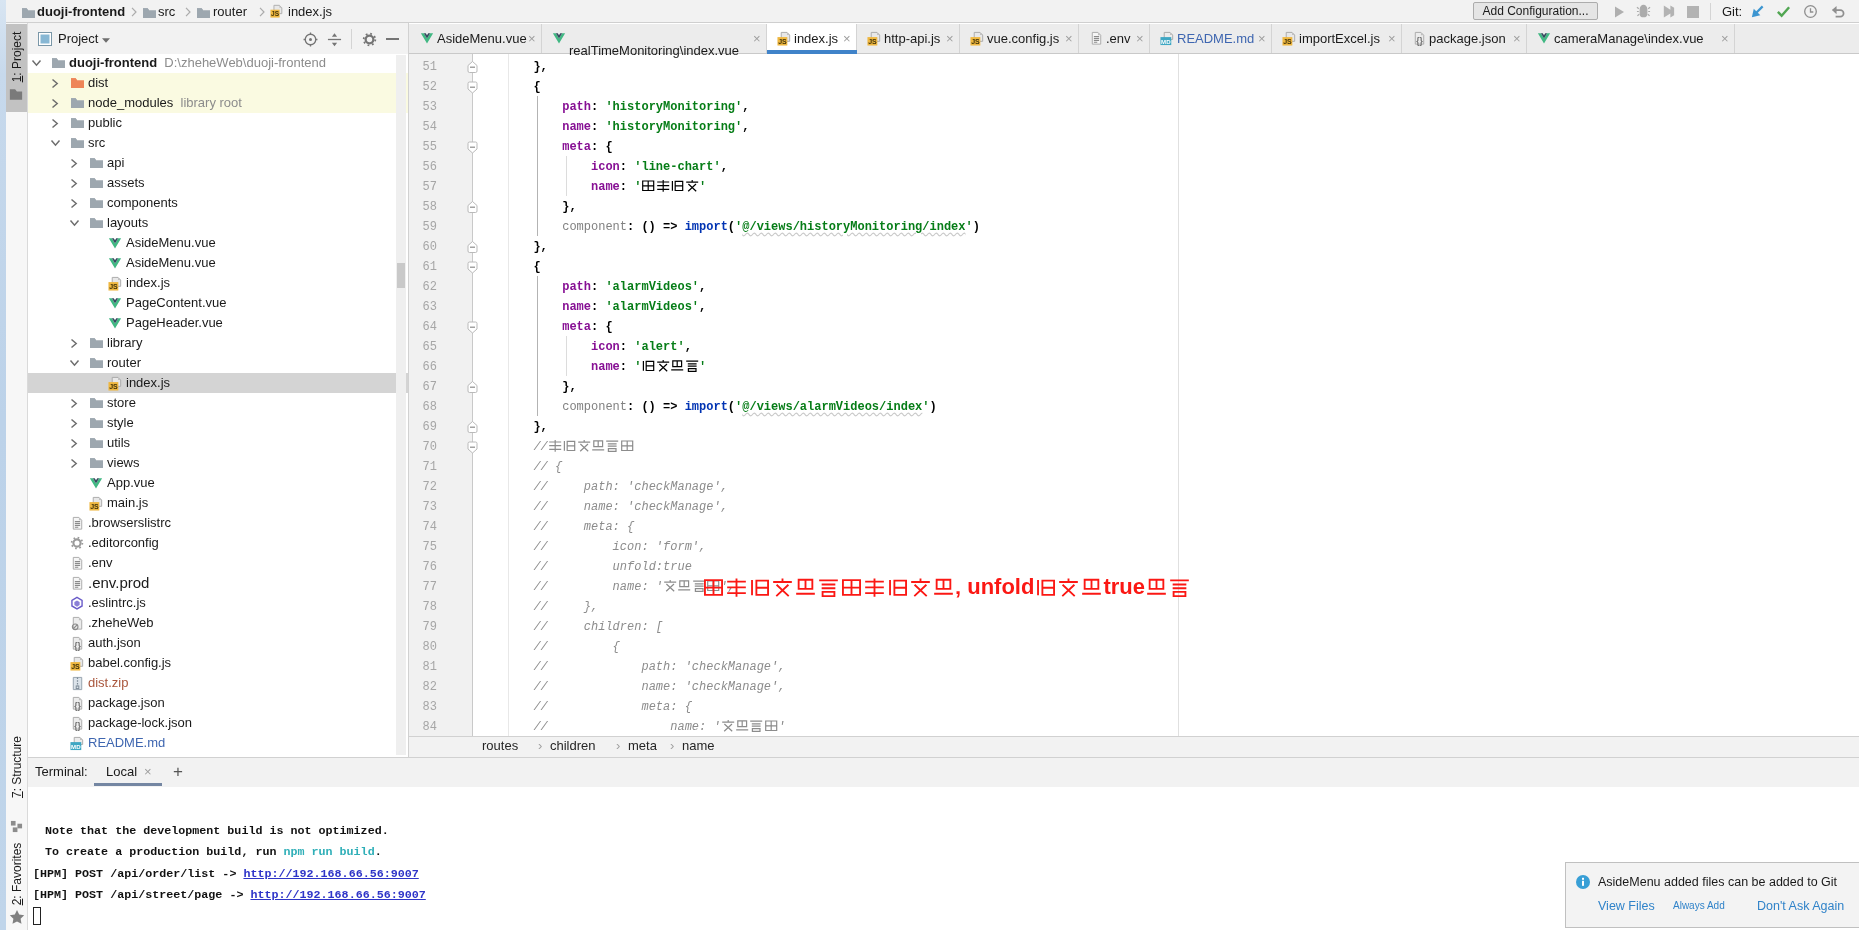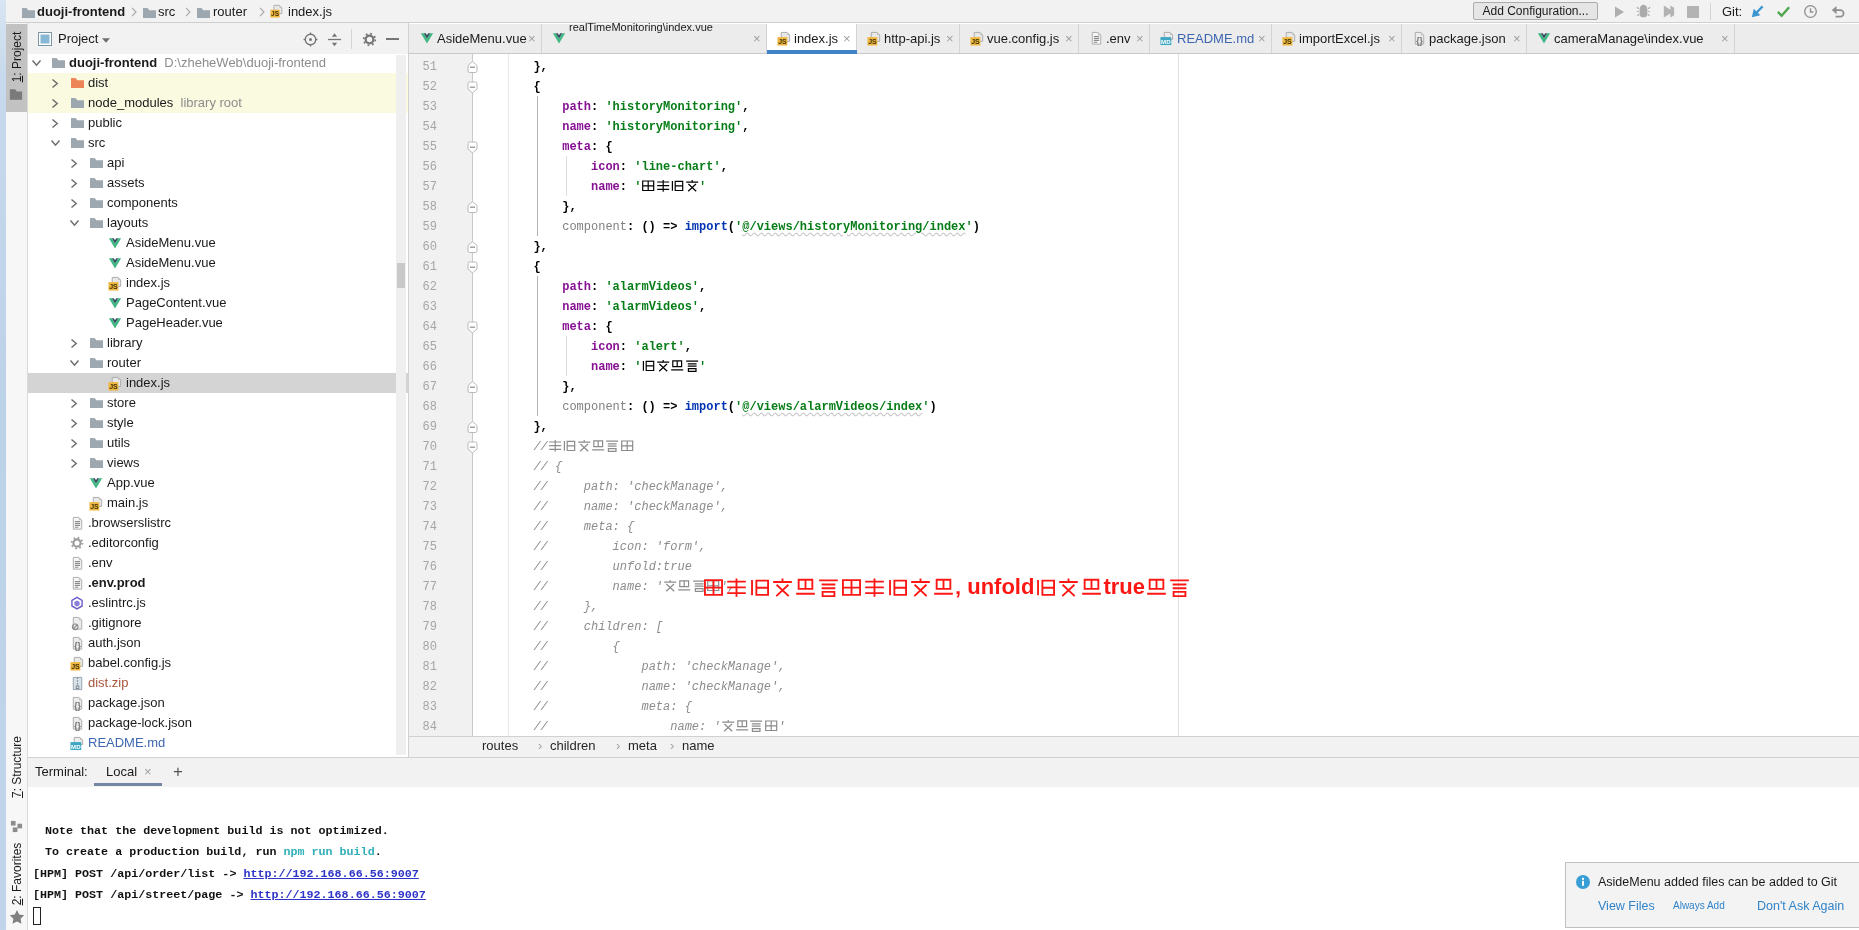--- a/index.html
+++ b/index.html
@@ -451,37 +451,37 @@
     </svg>
   </div>
 <div class="abs" style="left:88px;top:553px;height:20px;line-height:20px;font-size:13px;font-weight:normal;color:#1A1A1A;white-space:nowrap">.env</div>
 <div class="abs" style="left:70px;top:576px">
     <svg width="15" height="15" viewBox="0 0 16 16">
       <path fill="#F6F6F6" stroke="#A9A9A9" stroke-width="1" d="M3.5,1.5 h6 l3,3 V14 h-9 Z"></path>
       <path fill="#BFBFBF" d="M9.5,1.5 l3,3 h-3 Z"></path>
       <path stroke="#8A8A8A" stroke-width="1.1" d="M5.2,6 h5.6 M5.2,8 h5.6 M5.2,10 h5.6 M5.2,12 h3.6" fill="none"></path>
     </svg>
   </div>
-<div class="abs" style="left:88px;top:573px;height:20px;line-height:20px;font-size:13px;font-weight:bold;color:#1A1A1A;white-space:nowrap">.env.prod</div>
+<div class="abs" style="left:88px;top:573px;height:20px;line-height:20px;font-size:15px;font-weight:normal;color:#1A1A1A;white-space:nowrap">.env.prod</div>
 <div class="abs" style="left:70px;top:596px">
     <svg width="14" height="14" viewBox="0 0 16 16">
       <path fill="none" stroke="#6A5CC9" stroke-width="1.6" d="M8,1.6 L13.8,5 V11.4 L8,14.8 L2.2,11.4 V5 Z"></path>
       <path fill="#8A7FD6" d="M8,5 L11,6.8 V10.4 L8,12.2 L5,10.4 V6.8 Z"></path>
     </svg>
   </div>
 <div class="abs" style="left:88px;top:593px;height:20px;line-height:20px;font-size:13px;font-weight:normal;color:#1A1A1A;white-space:nowrap">.eslintrc.js</div>
 <div class="abs" style="left:70px;top:616px">
     <svg width="15" height="15" viewBox="0 0 16 16">
       <path fill="#ECECEC" stroke="#A9A9A9" stroke-width="1" d="M3.5,1.5 h6 l3,3 V14 h-9 Z"></path>
       <path fill="#BFBFBF" d="M9.5,1.5 l3,3 h-3 Z"></path>
       <circle cx="5.5" cy="11.5" r="3" fill="none" stroke="#8A8A8A" stroke-width="1.2"></circle>
       <path stroke="#8A8A8A" stroke-width="1.2" d="M3.4,13.6 L7.6,9.4"></path>
     </svg>
   </div>
-<div class="abs" style="left:88px;top:613px;height:20px;line-height:20px;font-size:13px;font-weight:normal;color:#1A1A1A;white-space:nowrap">.gitignore</div>
+<div class="abs" style="left:88px;top:613px;height:20px;line-height:20px;font-size:13px;font-weight:normal;color:#1A1A1A;white-space:nowrap">.zheheWeb</div>
 <div class="abs" style="left:70px;top:636px">
     <svg width="15" height="15" viewBox="0 0 16 16">
       <path fill="#ECECEC" stroke="#A9A9A9" stroke-width="1" d="M3.5,1.5 h6 l3,3 V14 h-9 Z"></path>
       <path fill="#BFBFBF" d="M9.5,1.5 l3,3 h-3 Z"></path>
       <text x="8" y="13.5" font-family="Liberation Sans" font-weight="bold" font-size="9" fill="#6D6D6D" text-anchor="middle">{}</text>
     </svg>
   </div>
 <div class="abs" style="left:88px;top:633px;height:20px;line-height:20px;font-size:13px;font-weight:normal;color:#1A1A1A;white-space:nowrap">auth.json</div>
 <div class="abs" style="left:70px;top:656px">
     <svg width="15" height="15" viewBox="0 0 16 16">
@@ -537,21 +537,21 @@
   </div>
 <div class="abs" style="left:437px;top:24px;height:30px;line-height:30px;font-size:13px;color:#1A1A1A;white-space:nowrap">AsideMenu.vue</div>
 <div class="abs" style="left:528px;top:24px;height:30px;line-height:29px;font-size:13px;color:#9E9E9E">×</div>
 <div class="abs" style="left:542px;top:24px;width:225px;height:29px;background:transparent;border-right:1px solid #D4D4D4"></div>
 <div class="abs" style="left:552px;top:31px">
     <svg width="14" height="14" viewBox="0 0 16 16">
       <path fill="#41B883" d="M1,2.5 L8,14.2 L15,2.5 H11.6 L8,8.6 L4.4,2.5 Z"></path>
       <path fill="#35495E" d="M4.4,2.5 L8,8.6 L11.6,2.5 H9.4 L8,4.9 L6.6,2.5 Z"></path>
     </svg>
   </div>
-<div class="abs" style="left:569px;top:12px;height:30px;line-height:30px;font-size:11px;color:#1A1A1A;white-space:nowrap">realTimeMonitoring\index.vue</div>
+<div class="abs" style="left:569px;top:36px;height:30px;line-height:30px;font-size:13px;color:#1A1A1A;white-space:nowrap">realTimeMonitoring\index.vue</div>
 <div class="abs" style="left:753px;top:24px;height:30px;line-height:29px;font-size:13px;color:#9E9E9E">×</div>
 <div class="abs" style="left:767px;top:24px;width:90px;height:30px;background:#FFFFFF;border-right:1px solid #D4D4D4"></div>
 <div class="abs" style="left:767px;top:50px;width:90px;height:4px;background:#4083C9"></div>
 <div class="abs" style="left:777px;top:31px">
     <svg width="15" height="15" viewBox="0 0 16 16">
       <path fill="#E8E8E8" stroke="#A9A9A9" stroke-width="1" d="M4.5,1.5 h6.2 l2.8,2.8 V11 h-9 Z"></path>
       <path fill="#BFBFBF" d="M10.7,1.5 l2.8,2.8 h-2.8 Z"></path>
       <rect x="0.5" y="6.5" width="10.5" height="9" fill="#EFB73F"></rect>
       <text x="5.8" y="14" font-family="Liberation Sans" font-weight="bold" font-size="7.5" fill="#40330A" text-anchor="middle">JS</text>
     </svg>

